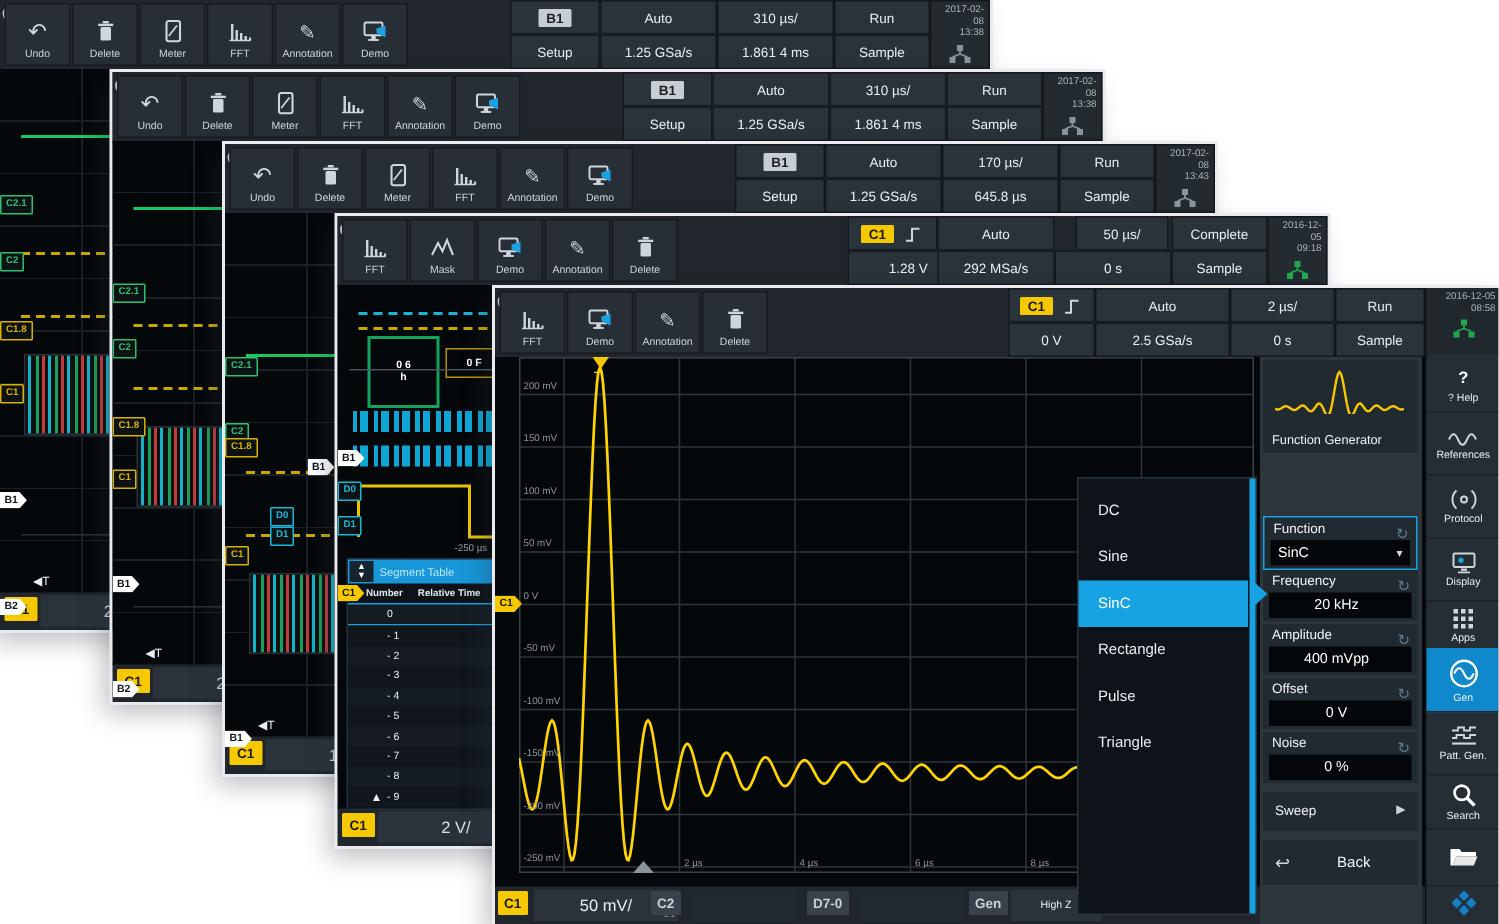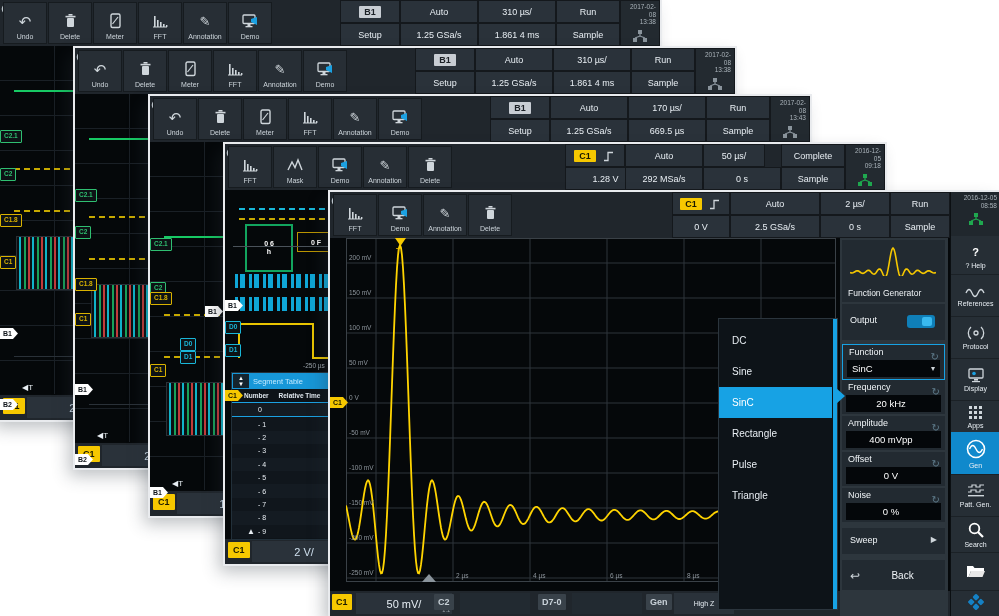--- a/index.html
+++ b/index.html
@@ -325,21 +325,21 @@
             <path d="M5.5 13 h3 l-1.5 2.5 Z" fill="#b9c2c9"></path>
           </svg>
         </div>
         <div class="scell" style="left: 340px; top: 0px; width: 60px; height: 23px;">
           <div class="badge b-gray">B1</div>
         </div>
         <div class="scell" style="left: 340px; top: 23px; width: 60px; height: 23px;">Setup</div>
         <div class="scell" style="left: 400px; top: 0px; width: 78px; height: 23px;">Auto</div>
         <div class="scell" style="left: 400px; top: 23px; width: 78px; height: 23px;">1.25 GSa/s</div>
         <div class="scell" style="left: 478px; top: 0px; width: 78px; height: 23px;">170 µs/</div>
-        <div class="scell" style="left: 478px; top: 23px; width: 78px; height: 23px;">669.5 µs</div>
+        <div class="scell" style="left: 478px; top: 23px; width: 78px; height: 23px;">645.8 µs</div>
         <div class="scell" style="left: 556px; top: 0px; width: 64px; height: 23px;">Run</div>
         <div class="scell" style="left: 556px; top: 23px; width: 64px; height: 23px;">Sample</div>
         <div class="datec" style="left: 620px; top: 0px; width: 40px; height: 46px;">
           <div style="display: block;">2017-02-08</div>
           <div style="display: block;">13:43</div>
           <div style="margin-top: 3px; display: flex; justify-content: center;">
             <svg width="16" height="14" viewBox="0 0 16 14">
               <rect x="6" y="1" width="4" height="4" fill="#8a949c"></rect>
               <rect x="1" y="9" width="4" height="4" fill="#8a949c"></rect>
               <rect x="11" y="9" width="4" height="4" fill="#8a949c"></rect>
@@ -430,21 +430,21 @@
           <div class="badge b-yellow">C1</div>
           <div style="margin-left: 6px;">
             <svg width="14" height="14" viewBox="0 0 14 14">
               <path d="M2 11.5 h4 v-8 h5" fill="none" stroke="#cfd6db" stroke-width="1.3"></path>
             </svg>
           </div>
         </div>
         <div class="scell" style="left: 340px; top: 23px; width: 81px; height: 23px;">1.28 V</div>
         <div class="scell" style="left: 400px; top: 0px; width: 78px; height: 23px;">Auto</div>
         <div class="scell" style="left: 400px; top: 23px; width: 78px; height: 23px;">292 MSa/s</div>
-        <div class="scell" style="left: 478px; top: 0px; width: 62px; height: 23px;">50 µs/</div>
+        <div class="scell" style="left: 492px; top: 0px; width: 62px; height: 23px;">50 µs/</div>
         <div class="scell" style="left: 478px; top: 23px; width: 78px; height: 23px;">0 s</div>
         <div class="scell" style="left: 556px; top: 0px; width: 64px; height: 23px;">Complete</div>
         <div class="scell" style="left: 556px; top: 23px; width: 64px; height: 23px;">Sample</div>
         <div class="datec" style="left: 620px; top: 0px; width: 40px; height: 46px;">
           <div style="display: block;">2016-12-05</div>
           <div style="display: block;">09:18</div>
           <div style="margin-top: 3px; display: flex; justify-content: center;">
             <svg width="16" height="14" viewBox="0 0 16 14">
               <rect x="6" y="1" width="4" height="4" fill="#1fa84f"></rect>
               <rect x="1" y="9" width="4" height="4" fill="#1fa84f"></rect>
@@ -668,26 +668,20 @@
       <div style="position: absolute; left: 506px; top: 196px; width: 0px; height: 0px; border-top: 8px solid transparent; border-bottom: 8px solid transparent; border-left: 9px solid rgb(23, 162, 228); z-index: 31;"></div>
       <div class="menu" style="left: 510px; top: 46px; width: 108px; height: 378px;">
         <div class="mblk" style="top: 2px; height: 62px;">
           <div style="position: absolute; left: 8px; top: 6px;">
             <svg width="86" height="30" viewBox="0 0 86 30">
               <polyline points="0,26.5 1,26.9 2,27.0 3,26.8 4,26.3 5,25.7 6,25.1 7,24.8 8,24.9 9,25.3 10,26.0 11,26.7 12,27.2 13,27.4 14,27.1 15,26.4 16,25.6 17,24.8 18,24.3 19,24.4 20,25.0 21,26.0 22,27.1 23,27.9 24,28.2 25,27.8 26,26.7 27,25.3 28,23.9 29,23.0 30,23.1 31,24.1 32,26.0 33,28.3 34,30.2 35,31.2 36,30.5 37,28.0 38,23.6 39,18.1 40,12.1 41,6.9 42,3.3 43,2.0 44,3.3 45,6.9 46,12.1 47,18.1 48,23.6 49,28.0 50,30.5 51,31.2 52,30.2 53,28.3 54,26.0 55,24.1 56,23.1 57,23.0 58,23.9 59,25.3 60,26.7 61,27.8 62,28.2 63,27.9 64,27.1 65,26.0 66,25.0 67,24.4 68,24.3 69,24.8 70,25.6 71,26.4 72,27.1 73,27.4 74,27.2 75,26.7 76,26.0 77,25.3 78,24.9 79,24.8 80,25.1 81,25.7 82,26.3 83,26.8 84,27.0 85,26.9 86,26.5" fill="none" stroke="#f6c800" stroke-width="1.6"></polyline>
             </svg>
           </div>
           <div style="position: absolute; left: 6px; bottom: 4px; font-size: 8.5px; color: rgb(240, 244, 247);">Function Generator</div>
         </div>
-        <div class="mblk" style="top: 66px; height: 36px;">
-          <div class=" mlabel" style="position: absolute; left: 8px; top: 11px;">Output</div>
-          <div style="position: absolute; right: 10px; top: 11px; width: 28px; height: 13px; border-radius: 3px; background: rgb(15, 127, 184);">
-            <div style="position: absolute; right: 3px; top: 2px; width: 10px; height: 9px; background: rgb(57, 185, 239); border-radius: 2px;"></div>
-          </div>
-        </div>
         <div class="mblk" style="top: 106px; height: 34px; border: 1px solid rgb(23, 162, 228);">
           <div class=" mlabel" style="position: absolute; left: 6px; top: 2px;">Function</div>
           <div style="position: absolute; right: 5px; top: 1px;"><span style="font-size:10px;color:#5f7c8c;">↻</span></div>
           <div class="mval" style="top: 15px; justify-content: space-between; padding-left: 5px;">
             <div>SinC</div>
             <div style="color: rgb(207, 214, 219); font-size: 8px;">▾</div>
           </div>
         </div>
         <div class="mblk" style="top: 142px; height: 34px;">
           <div class=" mlabel" style="position: absolute; left: 6px; top: 2px;">Frequency</div>

